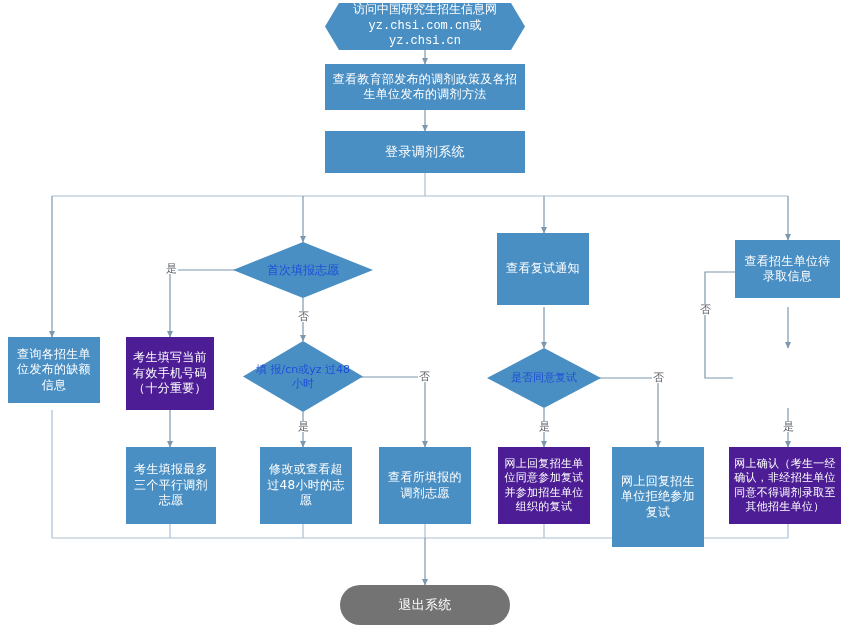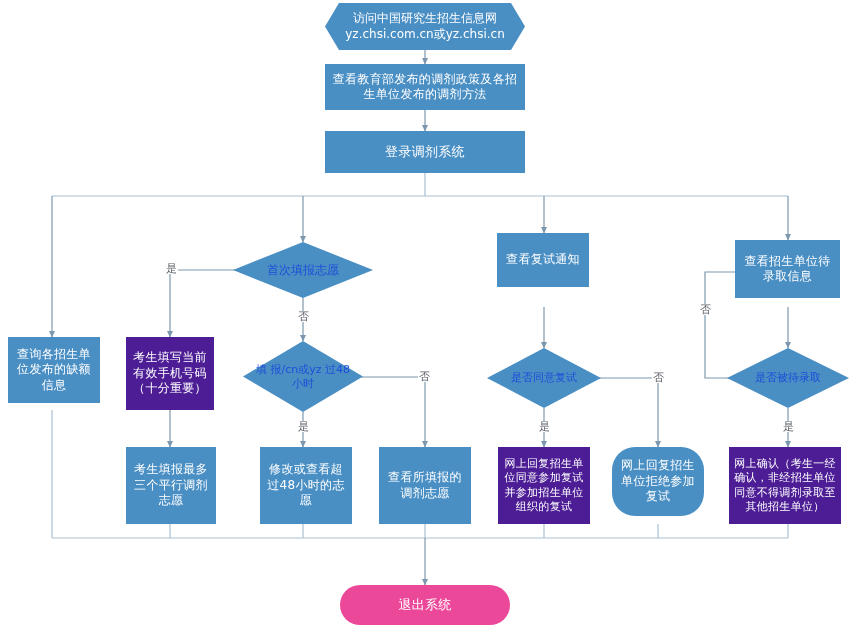--- a/index.html
+++ b/index.html
@@ -7,27 +7,27 @@
   #canvas{position:relative;width:852px;height:630px;background:#ffffff;overflow:hidden;}
   svg#wires{position:absolute;left:0;top:0;width:852px;height:630px;}
 
   .node{position:absolute;box-sizing:border-box;display:flex;align-items:center;
         justify-content:center;text-align:center;color:#ffffff;line-height:1.28;
         letter-spacing:.3px;padding:2px 4px;}
   .node span{display:block;width:100%;}
 
   .proc{background:#4a8fc4;}
   .proc-orange{background:#4c1d95;}
-  .stadium{background:#ec4899;border-radius:999px;}
+  .stadium{background:#737373;border-radius:999px;}
 
   .hexwrap{position:absolute;}
   .hex{width:100%;height:100%;background:#4a8fc4;
        clip-path:polygon(7% 0%,93% 0%,100% 50%,93% 100%,7% 100%,0% 50%);
        display:flex;align-items:center;justify-content:center;text-align:center;
-       color:#fff;line-height:1.3;box-sizing:border-box;padding:6px 8px;}
+       color:#fff;line-height:1.3;box-sizing:border-box;padding:6px 8px;font-family:Liberation Mono, monospace;}
 
   .diamond{position:absolute;}
   .diamond .dshape{width:100%;height:100%;background:#4a8fc4;
        clip-path:polygon(50% 0%,100% 50%,50% 100%,0% 50%);}
   .diamond .dlabel{position:absolute;left:0;top:0;width:100%;height:100%;
        display:flex;align-items:center;justify-content:center;text-align:center;
        color:#1d4ed8;line-height:1.22;box-sizing:border-box;padding:0 10px;}
 
   .edgelabel{position:absolute;color:#5a5f66;font-size:11px;line-height:1;
        background:#ffffff;padding:0 1px;}
@@ -146,49 +146,43 @@
   </div>
 
   <div class="node proc" style="left:260px;top:447px;width:92px;height:77px;font-size:12px;">
     <span>修改或查看超过48小时的志愿</span>
   </div>
 
   <div class="node proc" style="left:379px;top:447px;width:92px;height:77px;font-size:12px;">
     <span>查看所填报的调剂志愿</span>
   </div>
 
-  <div class="node proc" style="left:497px;top:233px;width:92px;height:54px;font-size:12px;">
+  <div class="node proc" style="left:497px;top:233px;width:92px;height:72px;font-size:12px;">
     <span>查看复试通知</span>
   </div>
 
   <div class="diamond" style="left:487px;top:348px;width:114px;height:60px;text-decoration:underline;">
     <div class="dshape"></div>
     <div class="dlabel" style="font-size:11px;">
       <span>是否同意复试</span>
     </div>
   </div>
 
   <div class="node proc-orange" style="left:498px;top:447px;width:92px;height:77px;font-size:11px;">
     <span>网上回复招生单位同意参加复试并参加招生单位组织的复试</span>
   </div>
 
-  <div class="node proc" style="left:612px;top:447px;width:92px;height:69px;font-size:12px;border-radius:23px;">
+  <div class="node proc" style="left:612px;top:447px;width:92px;height:100px;font-size:12px;">
     <span>网上回复招生单位拒绝参加复试</span>
   </div>
 
   <div class="node proc" style="left:735px;top:240px;width:105px;height:58px;font-size:12px;">
     <span>查看招生单位待录取信息</span>
   </div>
 
-  <div class="diamond" style="left:727px;top:348px;width:122px;height:60px;">
-    <div class="dshape"></div>
-    <div class="dlabel" style="font-size:11px;">
-      <span>是否被待录取</span>
-    </div>
-  </div>
 
   <div class="node proc-orange" style="left:729px;top:447px;width:112px;height:77px;font-size:11px;">
     <span>网上确认（考生一经确认，非经招生单位同意不得调剂录取至其他招生单位）</span>
   </div>
 
   <div class="node stadium" style="left:340px;top:585px;width:170px;height:40px;font-size:13px;">
     <span>退出系统</span>
   </div>
 
   <div class="edgelabel" style="left:165px;top:263px;">是</div>

